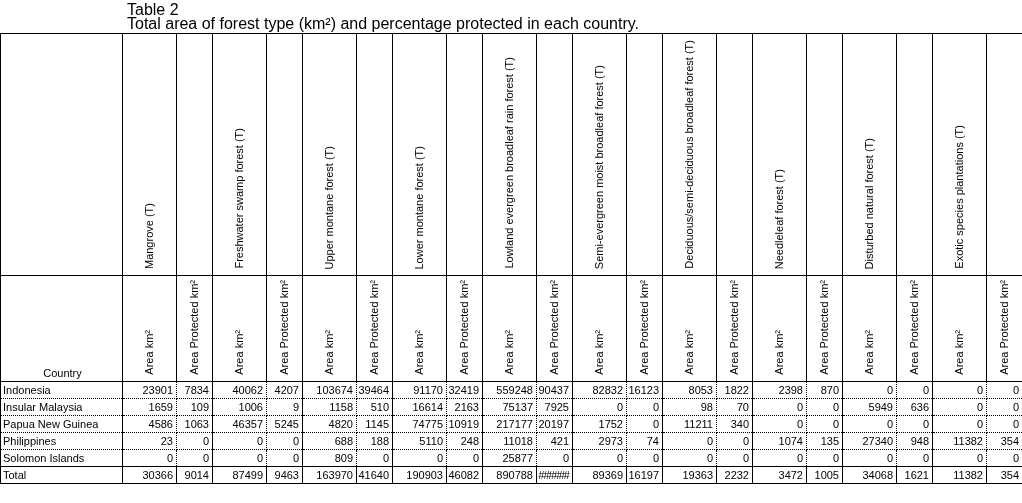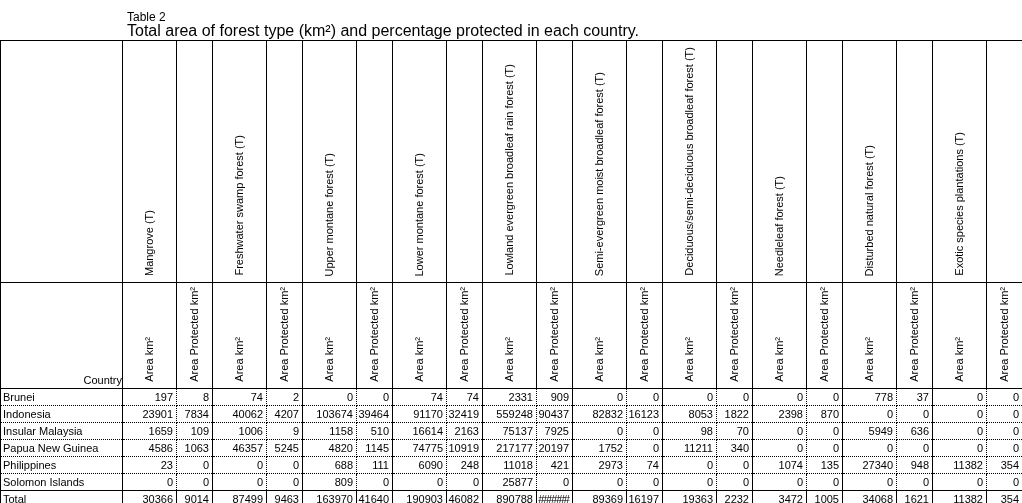--- a/index.html
+++ b/index.html
@@ -4,21 +4,21 @@
 <style>
   * { box-sizing: border-box; }
   html, body { margin: 0; padding: 0; }
   body {
     width: 1022px; height: 503px;
     background: #ffffff; color: #000000;
     font-family: "Liberation Sans", sans-serif;
     overflow: hidden;
   }
   .title-block { margin-left: 127px; }
-  .title { font-size: 12px; line-height: 14px; padding-top: 10px; }
+  .title { font-size: 16px; line-height: 14px; padding-top: 3px; }
   .subtitle { font-size: 16px; line-height: 14px; }
 
   table {
     border-collapse: collapse;
     table-layout: fixed;
     width: 1022px;
     margin-top: 2px;
   }
   col.c-country { width: 122px; }
   col.c-area { width: 54px; }
@@ -41,21 +41,21 @@
   tr.h-forest { height: 242px; }
   tr.h-measure { height: 106px; }
   .vtext {
     display: inline-block;
     writing-mode: vertical-rl;
     transform: rotate(180deg);
     white-space: nowrap;
     line-height: 13px;
   }
   th.country-head {
-    text-align: right;
+    text-align: center;
     vertical-align: bottom;
     padding: 0 0 1px 2px;
   }
   tbody tr { height: 17px; }
   tbody td {
     border-top: 1px dotted #000;
     border-bottom: 1px dotted #000;
   }
   td.area { border-right: 1px dotted #000; }
   td.prot { border-left: 1px dotted #000; border-right: 1px solid #000; }
@@ -138,43 +138,20 @@
         <th class="mhead"><span class="vtext">Area Protected km²</span></th>
         <th class="mhead"><span class="vtext">Area km²</span></th>
         <th class="mhead"><span class="vtext">Area Protected km²</span></th>
         <th class="mhead"><span class="vtext">Area km²</span></th>
         <th class="mhead"><span class="vtext">Area Protected km²</span></th>
         <th class="mhead"><span class="vtext">Area km²</span></th>
         <th class="mhead"><span class="vtext">Area Protected km²</span></th>
       </tr>
     </thead>
   <tbody id="tbody">
-      <tr class="data">
-        <td class="country">Brunei</td>
-        <td class="num area">197</td>
-        <td class="num prot">8</td>
-        <td class="num area">74</td>
-        <td class="num prot">2</td>
-        <td class="num area">0</td>
-        <td class="num prot">0</td>
-        <td class="num area">74</td>
-        <td class="num prot">74</td>
-        <td class="num area">2331</td>
-        <td class="num prot">909</td>
-        <td class="num area">0</td>
-        <td class="num prot">0</td>
-        <td class="num area">0</td>
-        <td class="num prot">0</td>
-        <td class="num area">0</td>
-        <td class="num prot">0</td>
-        <td class="num area">778</td>
-        <td class="num prot">37</td>
-        <td class="num area">0</td>
-        <td class="num prot">0</td>
-      </tr>
       <tr class="data">
         <td class="country">Indonesia</td>
         <td class="num area">23901</td>
         <td class="num prot">7834</td>
         <td class="num area">40062</td>
         <td class="num prot">4207</td>
         <td class="num area">103674</td>
         <td class="num prot">39464</td>
         <td class="num area">91170</td>
         <td class="num prot">32419</td>
@@ -237,22 +214,22 @@
         <td class="num area">0</td>
         <td class="num prot">0</td>
       </tr>
       <tr class="data">
         <td class="country">Philippines</td>
         <td class="num area">23</td>
         <td class="num prot">0</td>
         <td class="num area">0</td>
         <td class="num prot">0</td>
         <td class="num area">688</td>
-        <td class="num prot">111</td>
-        <td class="num area">6090</td>
+        <td class="num prot">188</td>
+        <td class="num area">5110</td>
         <td class="num prot">248</td>
         <td class="num area">11018</td>
         <td class="num prot">421</td>
         <td class="num area">2973</td>
         <td class="num prot">74</td>
         <td class="num area">0</td>
         <td class="num prot">0</td>
         <td class="num area">1074</td>
         <td class="num prot">135</td>
         <td class="num area">27340</td>

